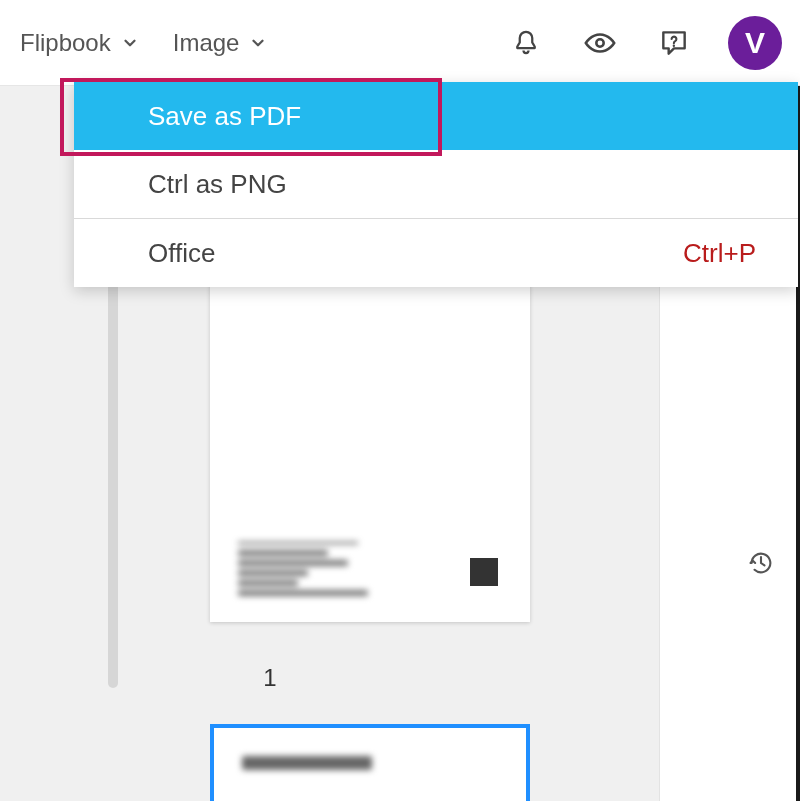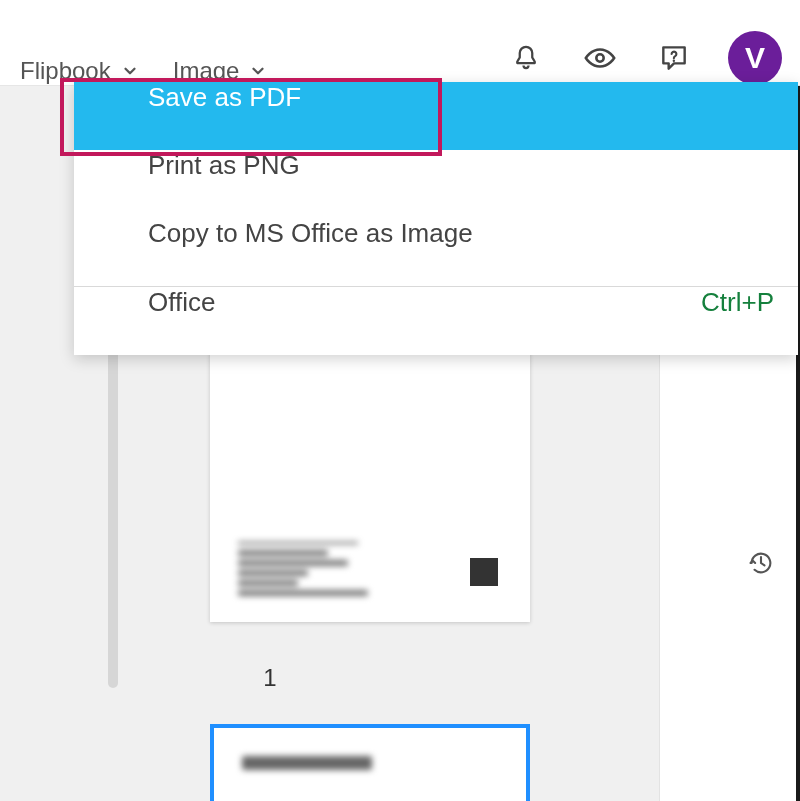--- a/index.html
+++ b/index.html
@@ -3,21 +3,21 @@
 <meta charset="utf-8">
 <style>
   * { box-sizing: border-box; margin: 0; padding: 0; }
   html, body { width: 800px; height: 801px; font-family: Arial, Helvetica, sans-serif; background: #fff; overflow: hidden; }
 
   
   .toolbar {
     position: relative;
     height: 86px;
     display: flex;
-    align-items: flex-end;
+    align-items: center;
     padding: 0 18px 0 20px;
     gap: 34px;
     border-bottom: 1px solid #e6e6e6;
   }
   .tb-text-item {
     display: flex;
     align-items: center;
     gap: 10px;
     font-size: 24px;
     color: #555;
@@ -108,30 +108,31 @@
   .export-menu {
     position: absolute;
     left: 74px; top: 82px;
     width: 724px;
     background: #fff;
     box-shadow: 0 4px 14px rgba(0,0,0,0.18);
     z-index: 50;
   }
   .menu-item {
     display: flex;
-    padding: 0 24px 0 74px;
+    align-items: center;
+    padding: 0 42px 0 74px;
     height: 68px;
     font-size: 26px;
     color: #444;
     cursor: pointer;
     user-select: none;
   }
   .menu-item .shortcut {
     margin-left: auto;
-    color: #15803d;
+    color: #b91c1c;
   }
   .menu-item.highlight {
     background: #23b9ee;
     color: #fff;
   }
   .annotation-box {
     position: absolute;
     left: 60px; top: 78px;
     width: 382px; height: 78px;
     border: 4px solid #c2185b;
@@ -219,24 +220,21 @@
   </div>
 
   <div class="right-edge"></div>
 </div>
 
 <div class="export-menu">
   <div class="menu-item highlight">
     <span>Save as PDF</span>
   </div>
   <div class="menu-item">
-    <span>Print as PNG</span>
-  </div>
-  <div class="menu-item">
-    <span>Copy to MS Office as Image</span>
+    <span>Ctrl as PNG</span>
   </div>
   <div class="menu-sep"></div>
   <div class="menu-item">
     <span>Office</span>
     <span class="shortcut">Ctrl+P</span>
   </div>
 </div>
 
 <div class="annotation-box"></div>
 

